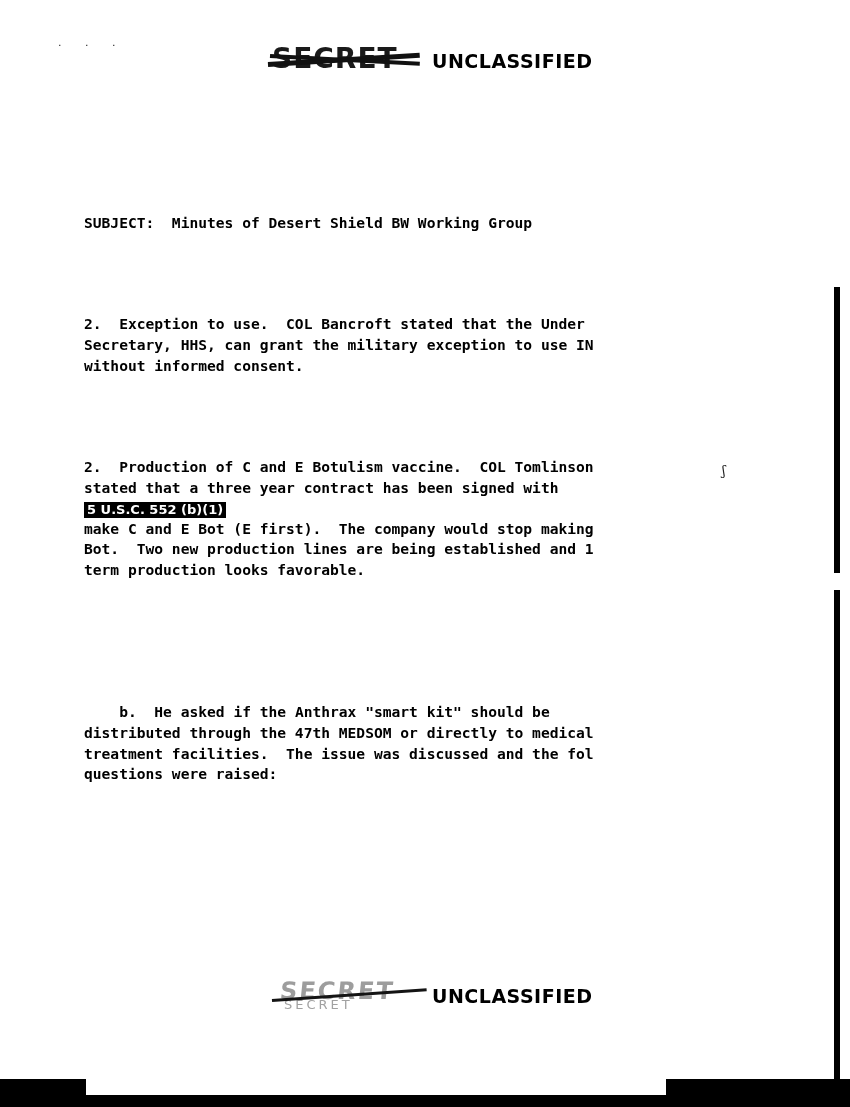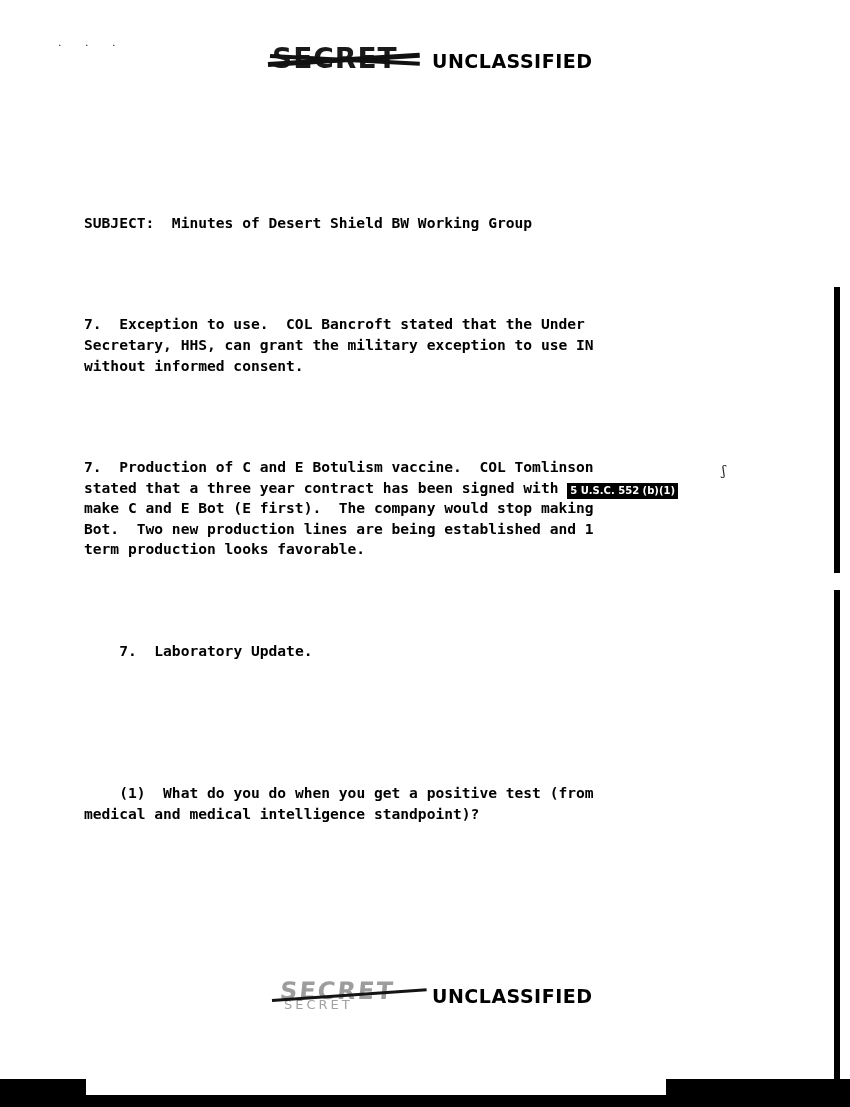--- a/index.html
+++ b/index.html
@@ -95,21 +95,21 @@
     white-space: pre-wrap;
     font-weight: bold;
   }
 
   
   .redaction {
     display: inline-block;
     background: #000000;
     color: #ffffff;
     font-family: "DejaVu Sans", "Liberation Sans", sans-serif;
-    font-size: 10px;
+    font-size: 13px;
     line-height: 14px;
     padding: 1px 3px 1px 3px;
     vertical-align: baseline;
     position: relative;
     top: 1px;
     white-space: nowrap;
   }
 
   
   .edge-bar {
@@ -209,36 +209,37 @@
     <div class="strike-b"></div>
     <div class="unclassified-top">UNCLASSIFIED</div>
   </div>
 
   <div class="doc-body">
 
     
 
     <div class="para">SUBJECT:  Minutes of Desert Shield BW Working Group</div>
 
-    <div class="para">7.  Exception to use.  COL Bancroft stated that the Under
+    <div class="para">2.  Exception to use.  COL Bancroft stated that the Under
 Secretary, HHS, can grant the military exception to use IN
 without informed consent.</div>
 
-    <div class="para"><span>7.  Production of C and E Botulism vaccine.  COL Tomlinson
+    <div class="para"><span>2.  Production of C and E Botulism vaccine.  COL Tomlinson
 stated that a three year contract has been signed with </span><span class="redaction">5 U.S.C. 552 (b)(1)</span><span>
 make C and E Bot (E first).  The company would stop making
 Bot.  Two new production lines are being established and 1
 term production looks favorable.</span></div>
 
-    <div class="para">    7.  Laboratory Update.</div>
-
-
-
-    <div class="para">    (1)  What do you do when you get a positive test (from
-medical and medical intelligence standpoint)?</div>
+
+
+    <div class="para">    b.  He asked if the Anthrax "smart kit" should be
+distributed through the 47th MEDSOM or directly to medical
+treatment facilities.  The issue was discussed and the fol
+questions were raised:</div>
+
 
     
 
     
 
     
 
     
 
   </div>

